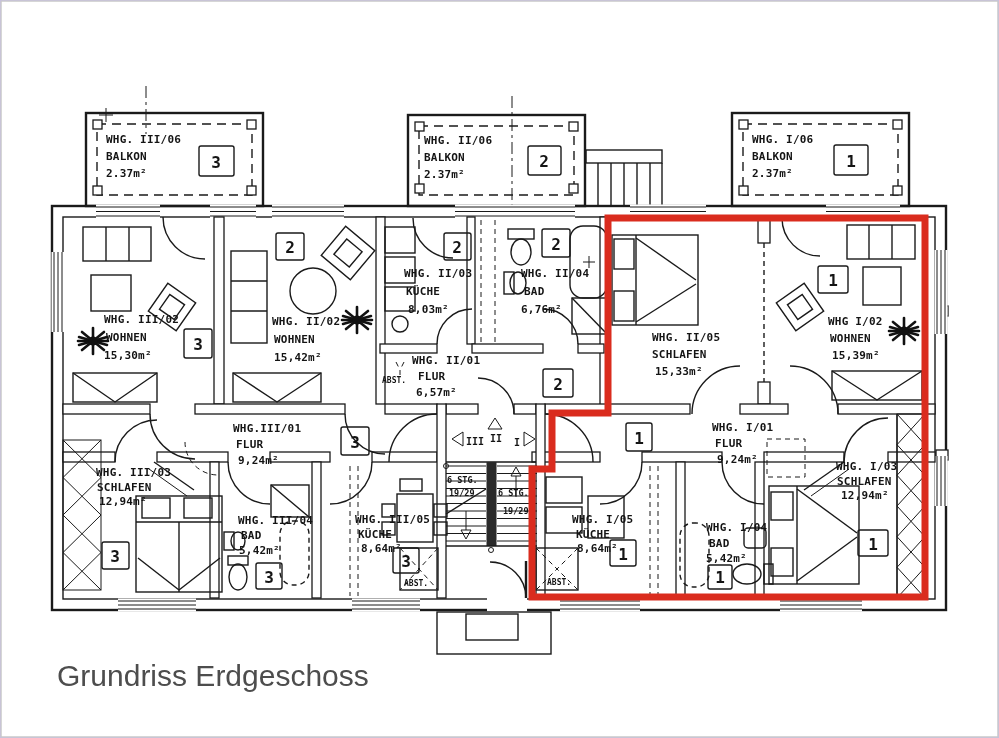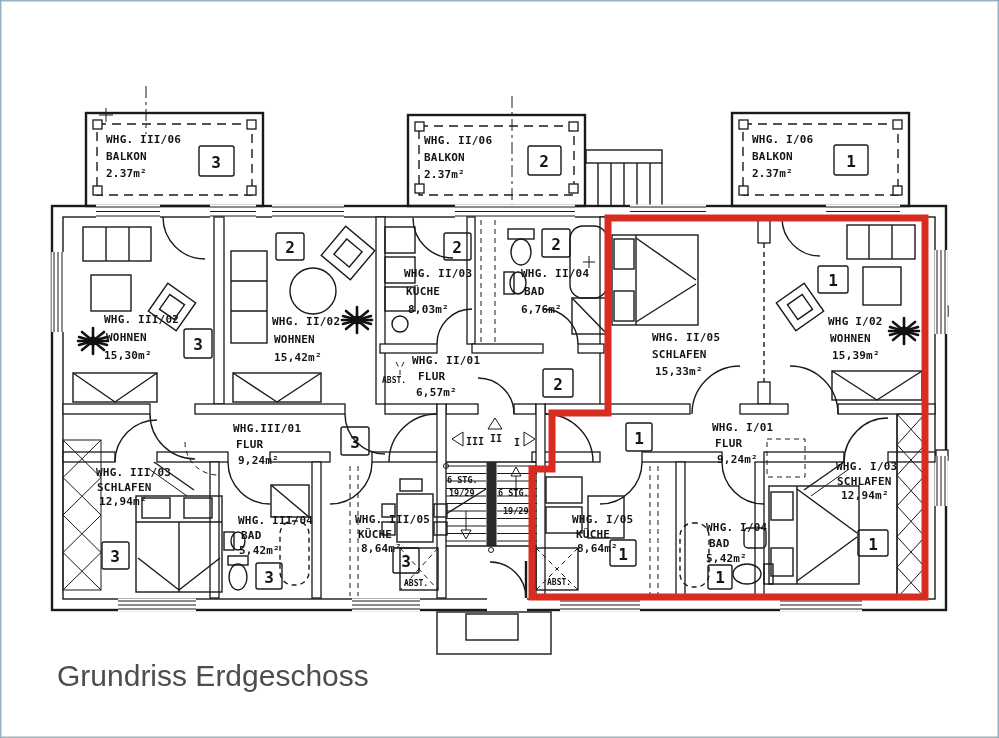--- a/index.html
+++ b/index.html
@@ -1,16 +1,16 @@
 <!DOCTYPE html>
 <html><head>
 <meta charset="utf-8">
 <style>
   html,body{margin:0;padding:0;background:#fff;}
-  #stage{position:relative;width:999px;height:738px;background:#0369a1;overflow:hidden;}
+  #stage{position:relative;width:999px;height:738px;background:#c4b5fd;overflow:hidden;}
   svg text{user-select:none;}
   .w1{fill:none;stroke:#1a1a1a;stroke-width:1.4;}
   .w2{fill:none;stroke:#1a1a1a;stroke-width:2.4;}
   .wf{fill:#ffffff;stroke:#1a1a1a;stroke-width:1.3;}
   .thin{fill:none;stroke:#1a1a1a;stroke-width:1;}
   .dsh{stroke-dasharray:9 6;}
   .dsh2{stroke-dasharray:5 4;}
   .dd{stroke-dasharray:12 4 3 4;}
   .lbl{font:bold 11px "DejaVu Sans Mono",monospace;fill:#141414;letter-spacing:.2px;}
   .sm{font:bold 8px "DejaVu Sans Mono",monospace;fill:#141414;}

